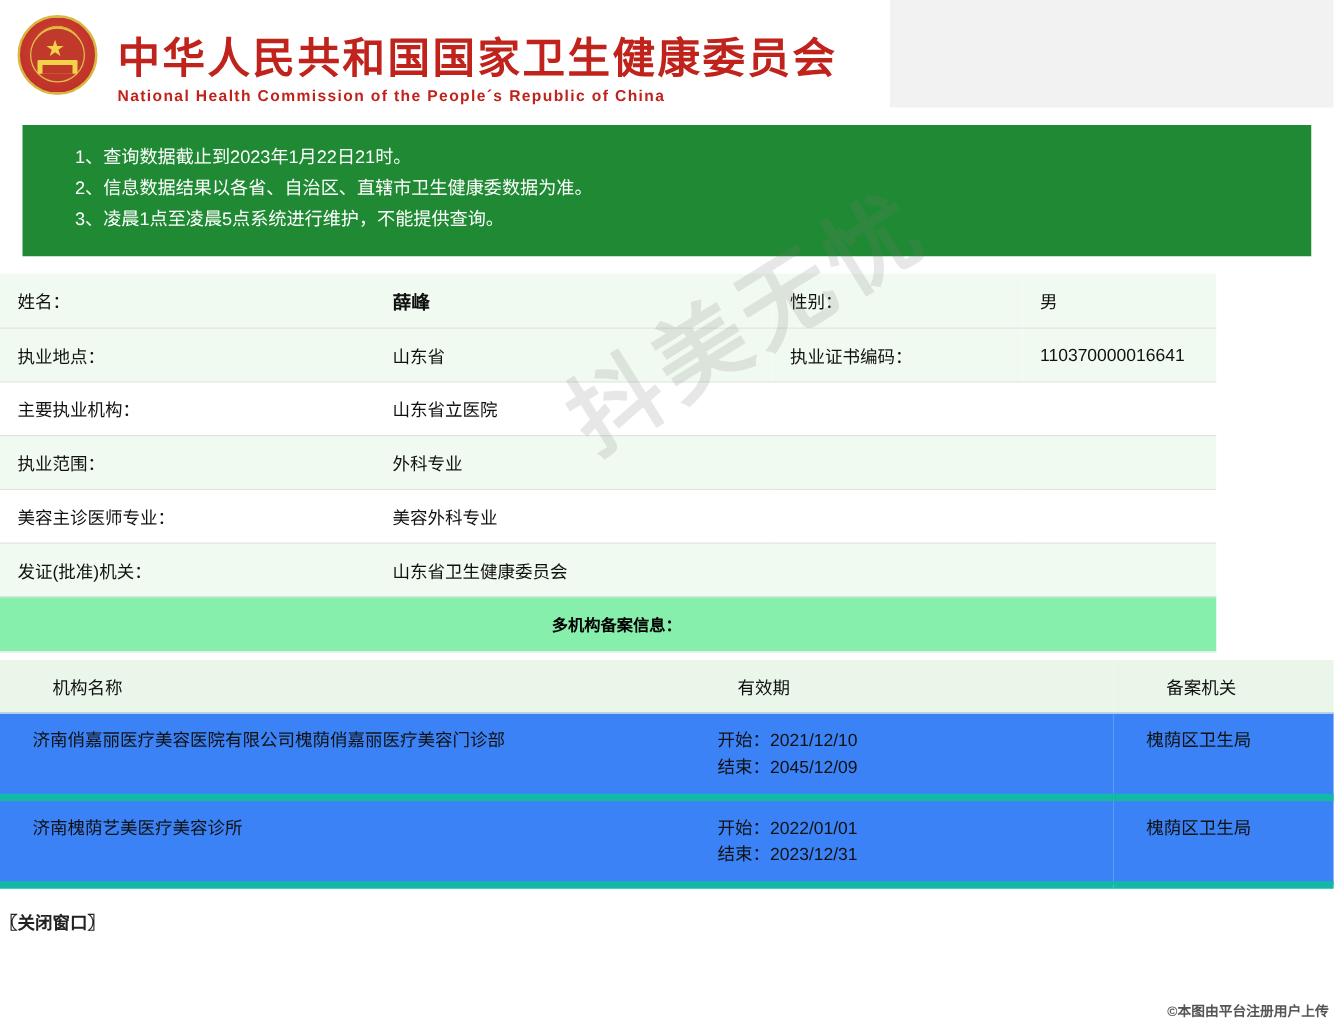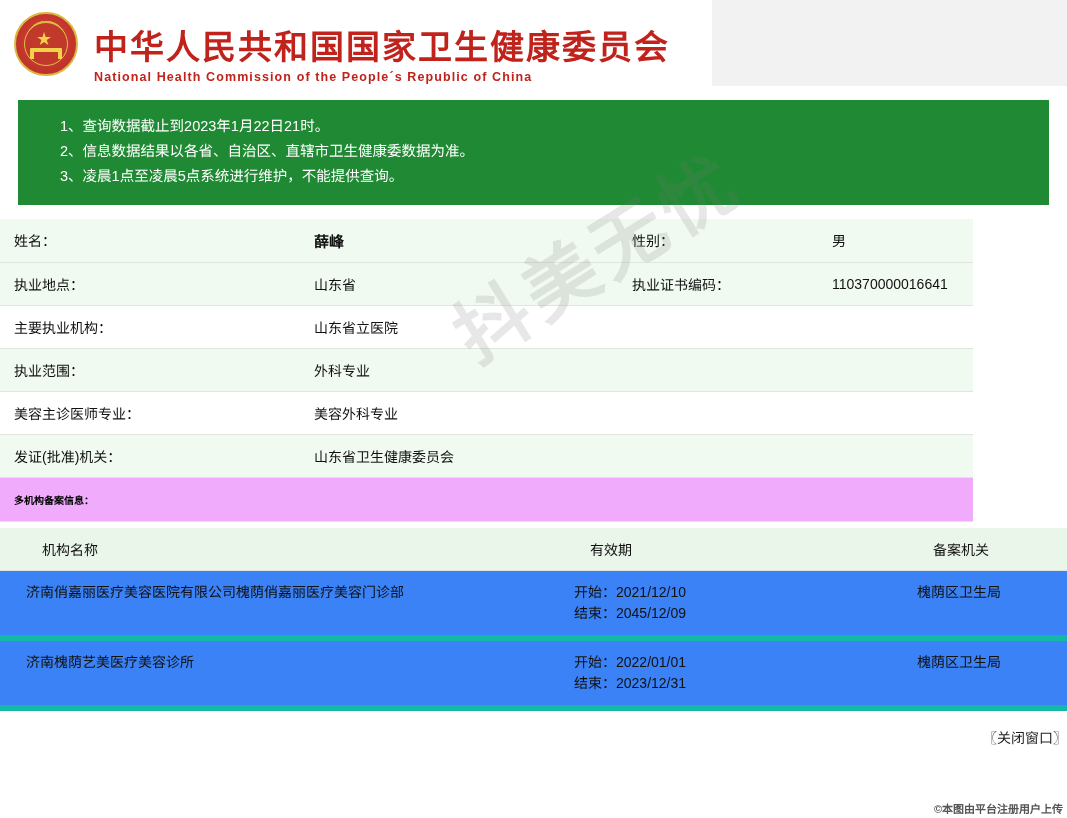--- a/index.html
+++ b/index.html
@@ -136,25 +136,25 @@
   }
   .row-a td { background: #f1faf1; }
   .row-b td { background: #ffffff; }
   .lbl { width: 300px; color: #111; }
   .val { width: 318px; color: #111; }
   .lbl2 { width: 200px; color: #111; }
   .val2 { color: #111; }
   .name-val { font-weight: bold; font-size: 15px; }
 
   .section-title td {
-    text-align: left;
-    font-weight: bold;
-    background: #f0abfc;
+    text-align: center;
+    font-weight: bold;
+    background: #86efac;
     height: 44px;
-    font-size: 10px;
+    font-size: 13px;
   }
 
   
   .rec-wrap { background:#fff; }
   .rec-table {
     width: 1067px;
     border-collapse: collapse;
     font-size: 14px;
     margin-top: 6px;
   }
@@ -175,24 +175,25 @@
     color: #111;
     line-height: 21px;
   }
   .col-name { width: 505px; }
   .col-valid { width: 300px; }
   .col-org { width: auto; }
   .valid-line { white-space: nowrap; }
 
   
   .footer {
-    text-align: right;
+    text-align: left;
     padding-top: 16px;
     font-size: 14px;
     color: #222;
+    font-weight: bold;
   }
   .footer a { color: #222; text-decoration: none; }
 
   
   .wm-big {
     position: absolute;
     left: 430px;
     top: 292px;
     font-family: "DejaVu Sans", sans-serif;
     font-size: 74px;

